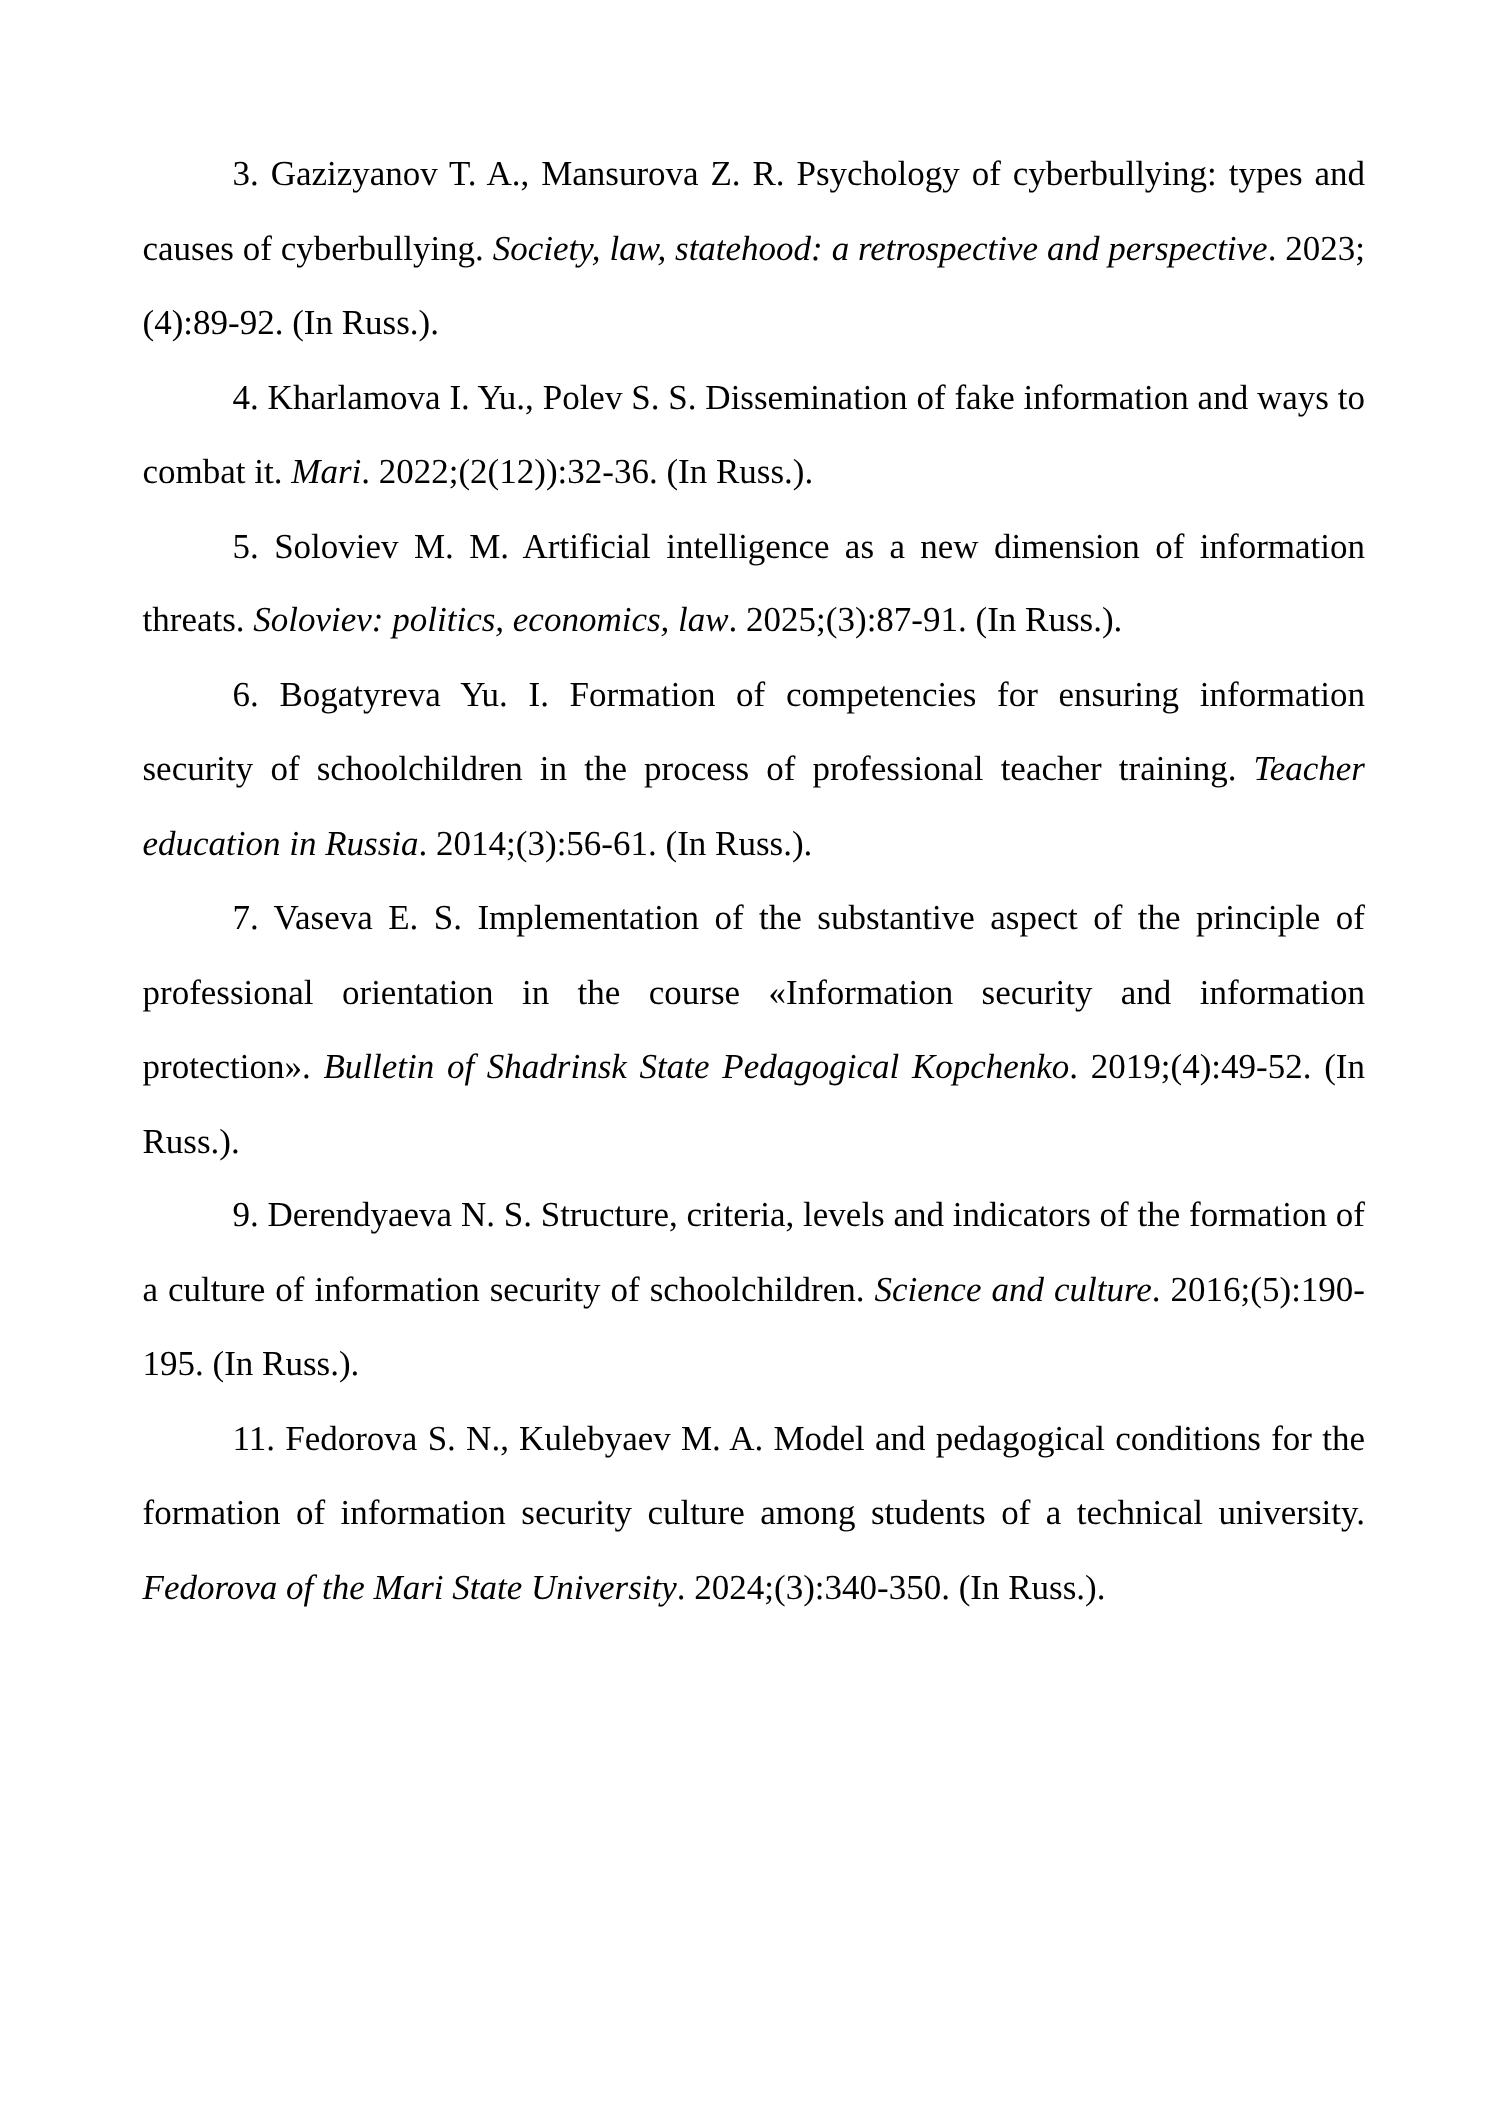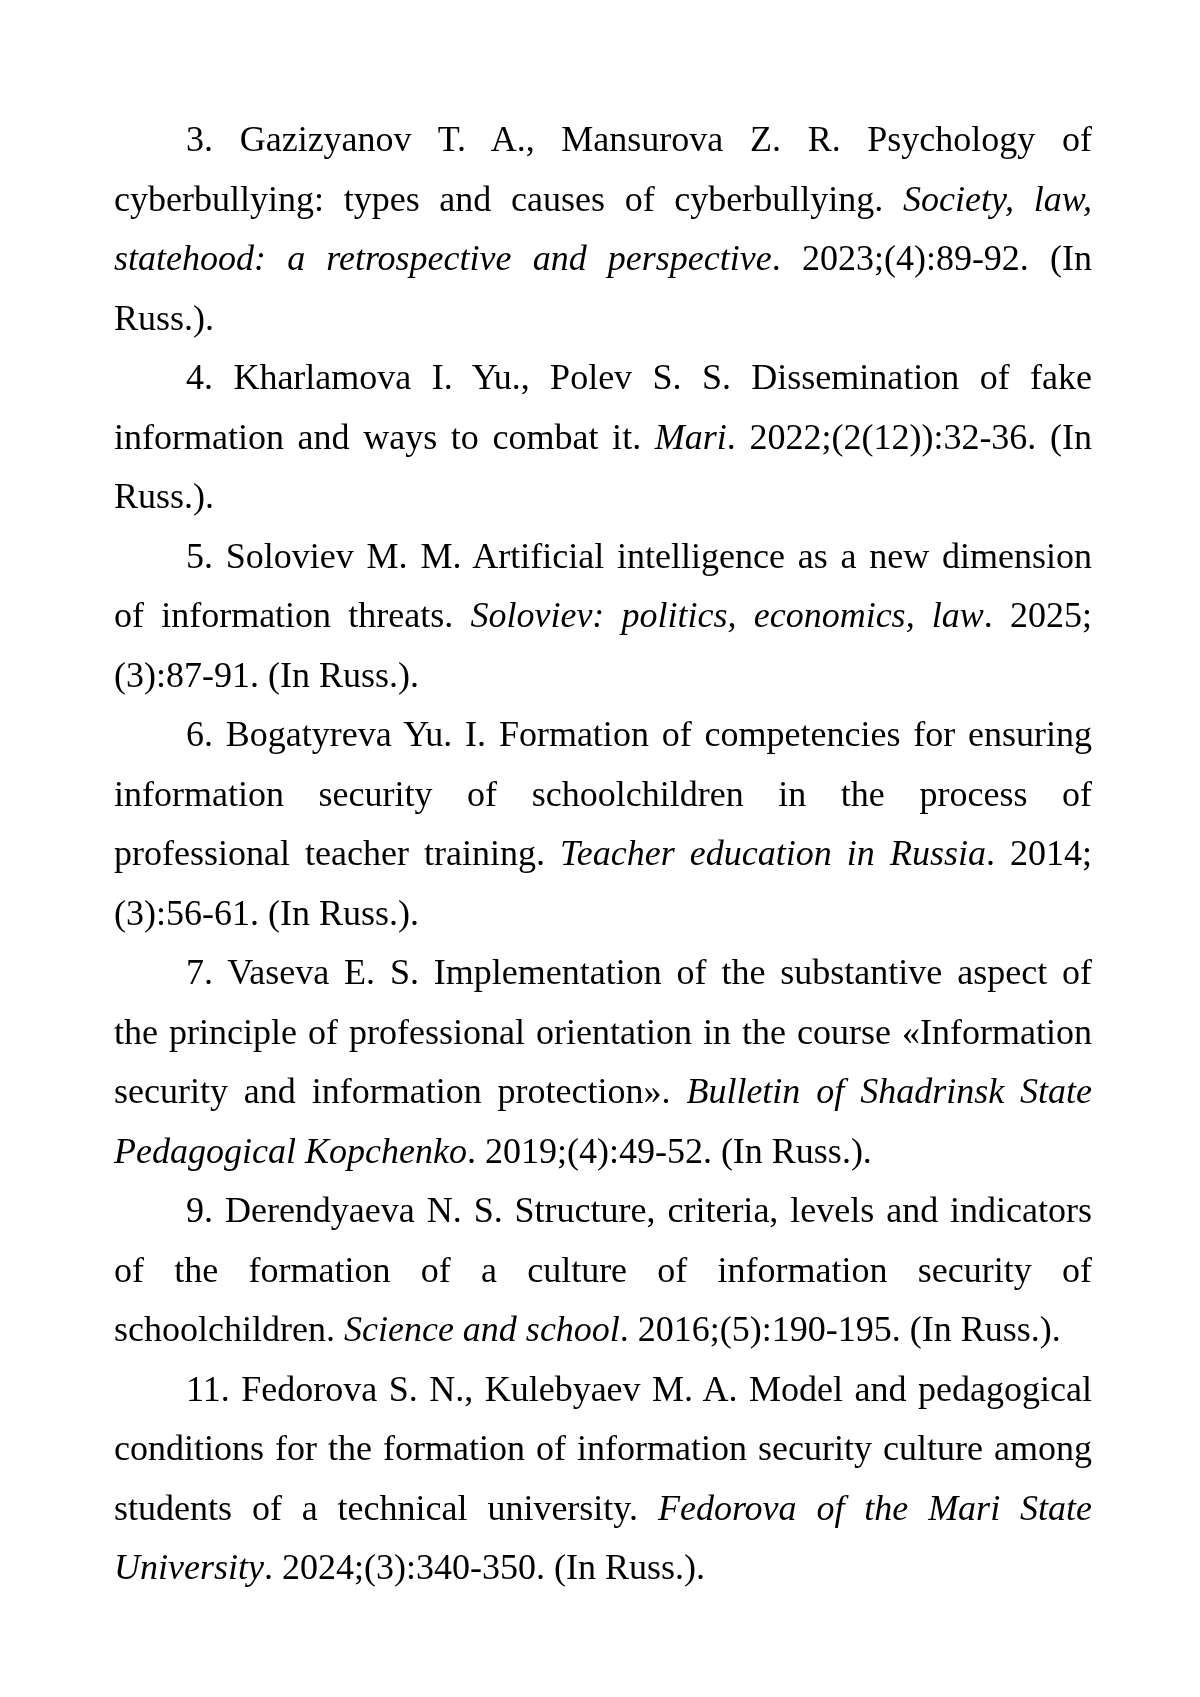--- a/index.html
+++ b/index.html
@@ -20,21 +20,21 @@
       top: 110px;
       width: 978px;
     }
     .ref-list {
       margin: 0;
       padding: 0;
       list-style: none;
     }
     .ref-item {
       font-family: "Liberation Serif", serif;
-      font-size: 36px;
+      font-size: 28px;
       line-height: 59.5px;
       text-align: justify;
       text-indent: 72px;
       margin: 0;
       padding: 0;
     }
     .ref-journal {
       font-style: italic;
     }
     .page-number {
@@ -52,18 +52,18 @@
 </head>
 <body>
 
 <div class="page">
   <ul class="ref-list">
     <li class="ref-item"><span>3.</span> <span>Gazizyanov T. A., Mansurova Z. R. Psychology of cyberbullying: types and causes of cyberbullying. </span><span class="ref-journal">Society, law, statehood: a retrospective and perspective</span><span>. 2023;(4):89-92. (In Russ.).</span></li>
     <li class="ref-item"><span>4.</span> <span>Kharlamova I. Yu., Polev S. S. Dissemination of fake information and ways to combat it. </span><span class="ref-journal">Mari</span><span>. 2022;(2(12)):32-36. (In Russ.).</span></li>
     <li class="ref-item"><span>5.</span> <span>Soloviev M. M. Artificial intelligence as a new dimension of information threats. </span><span class="ref-journal">Soloviev: politics, economics, law</span><span>. 2025;(3):87-91. (In Russ.).</span></li>
     <li class="ref-item"><span>6.</span> <span>Bogatyreva Yu. I. Formation of competencies for ensuring information security of schoolchildren in the process of professional teacher training. </span><span class="ref-journal">Teacher education in Russia</span><span>. 2014;(3):56-61. (In Russ.).</span></li>
     <li class="ref-item"><span>7.</span> <span>Vaseva E. S. Implementation of the substantive aspect of the principle of professional orientation in the course «Information security and information protection». </span><span class="ref-journal">Bulletin of Shadrinsk State Pedagogical Kopchenko</span><span>. 2019;(4):49-52. (In Russ.).</span></li>
-    <li class="ref-item"><span>9.</span> <span>Derendyaeva N. S. Structure, criteria, levels and indicators of the formation of a culture of information security of schoolchildren. </span><span class="ref-journal">Science and school</span><span>. 2016;(5):190-195. (In Russ.).</span></li>
+    <li class="ref-item"><span>9.</span> <span>Derendyaeva N. S. Structure, criteria, levels and indicators of the formation of a culture of information security of schoolchildren. </span><span class="ref-journal">Science and culture</span><span>. 2016;(5):190-195. (In Russ.).</span></li>
     <li class="ref-item"><span>11.</span> <span>Fedorova S. N., Kulebyaev M. A. Model and pedagogical conditions for the formation of information security culture among students of a technical university. </span><span class="ref-journal">Fedorova of the Mari State University</span><span>. 2024;(3):340-350. (In Russ.).</span></li>
   </ul>
 </div>
 
 <div class="page-number">31</div>
 
 </body></html>

